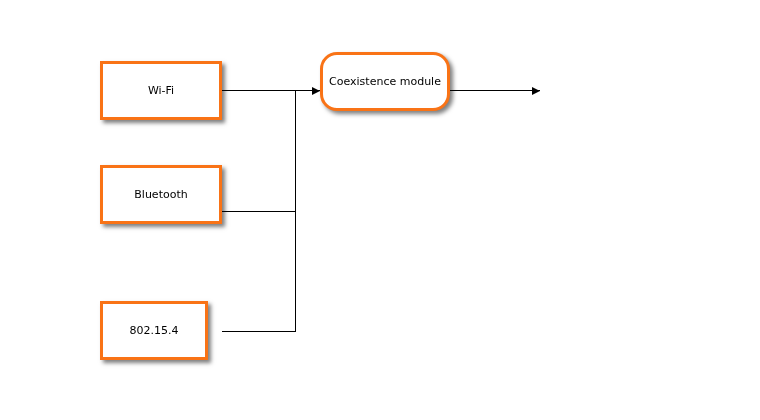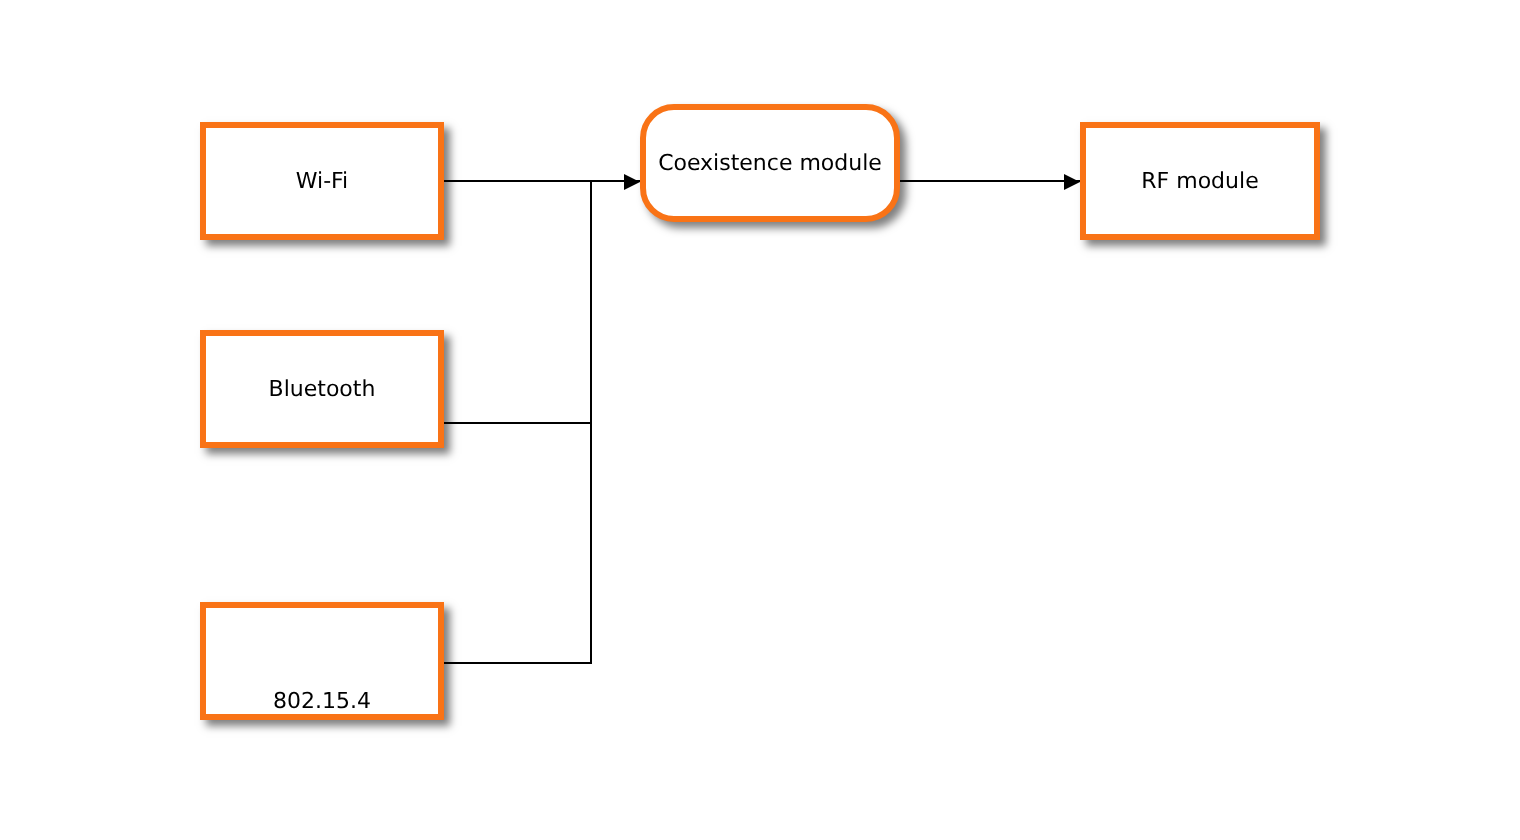--- a/index.html
+++ b/index.html
@@ -59,25 +59,22 @@
   <div class="edge" style="left:222px; top:331px; width:74px; height:1px;"></div>
 
   <div class="node" style="left:100px; top:61px; width:122px; height:59px;">
     <span>Wi-Fi</span>
   </div>
 
   <div class="node" style="left:100px; top:165px; width:122px; height:59px;">
     <span>Bluetooth</span>
   </div>
 
-  <div class="node" style="left:100px; top:301px; width:122px; height:59px;align-items:flex-end;">
+  <div class="node" style="left:100px; top:301px; width:108px; height:59px;">
     <span>802.15.4</span>
   </div>
 
   <div class="node" style="left:320px; top:52px; width:130px; height:59px;border-radius:17px;">
     <span>Coexistence module</span>
   </div>
 
-  <div class="node" style="left:540px; top:61px; width:120px; height:59px;">
-    <span>RF module</span>
-  </div>
 
 </div>
 
 </body></html>

